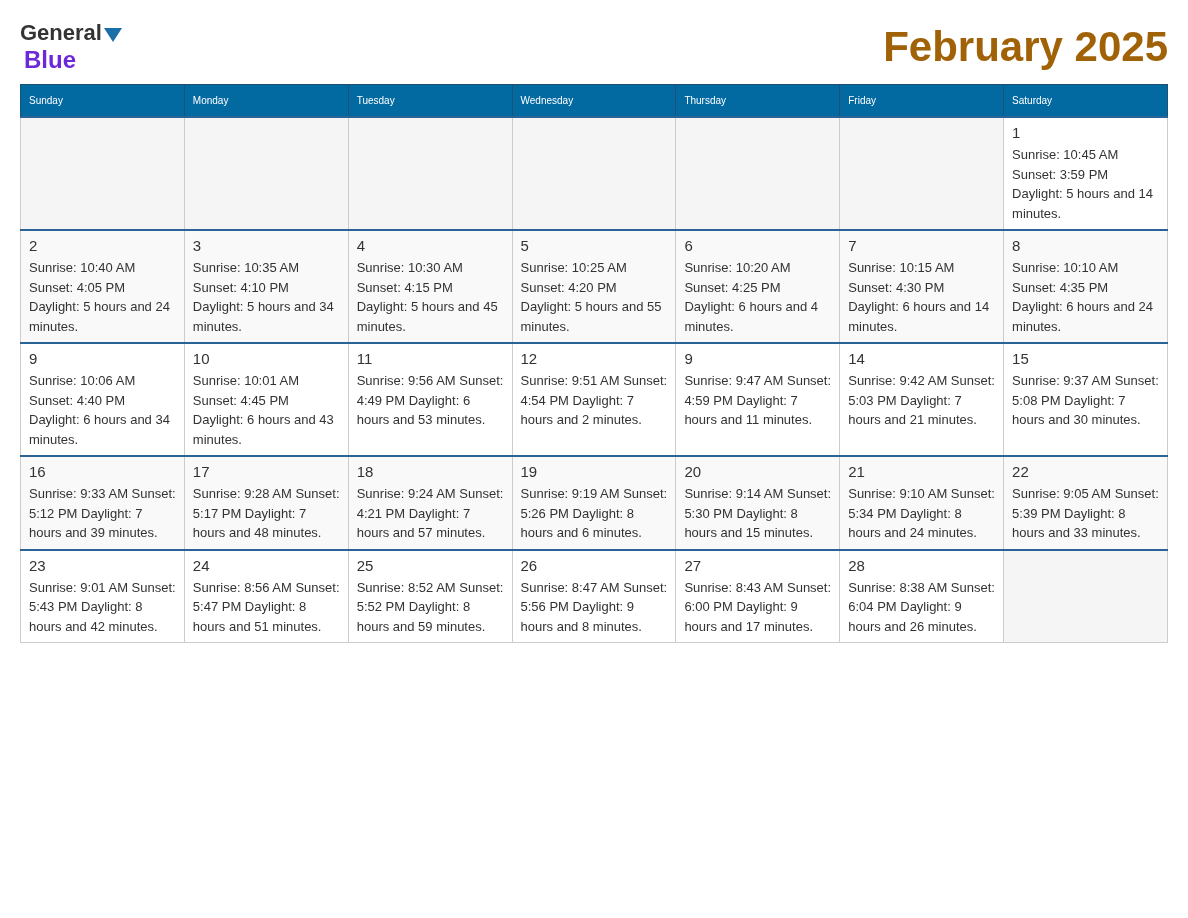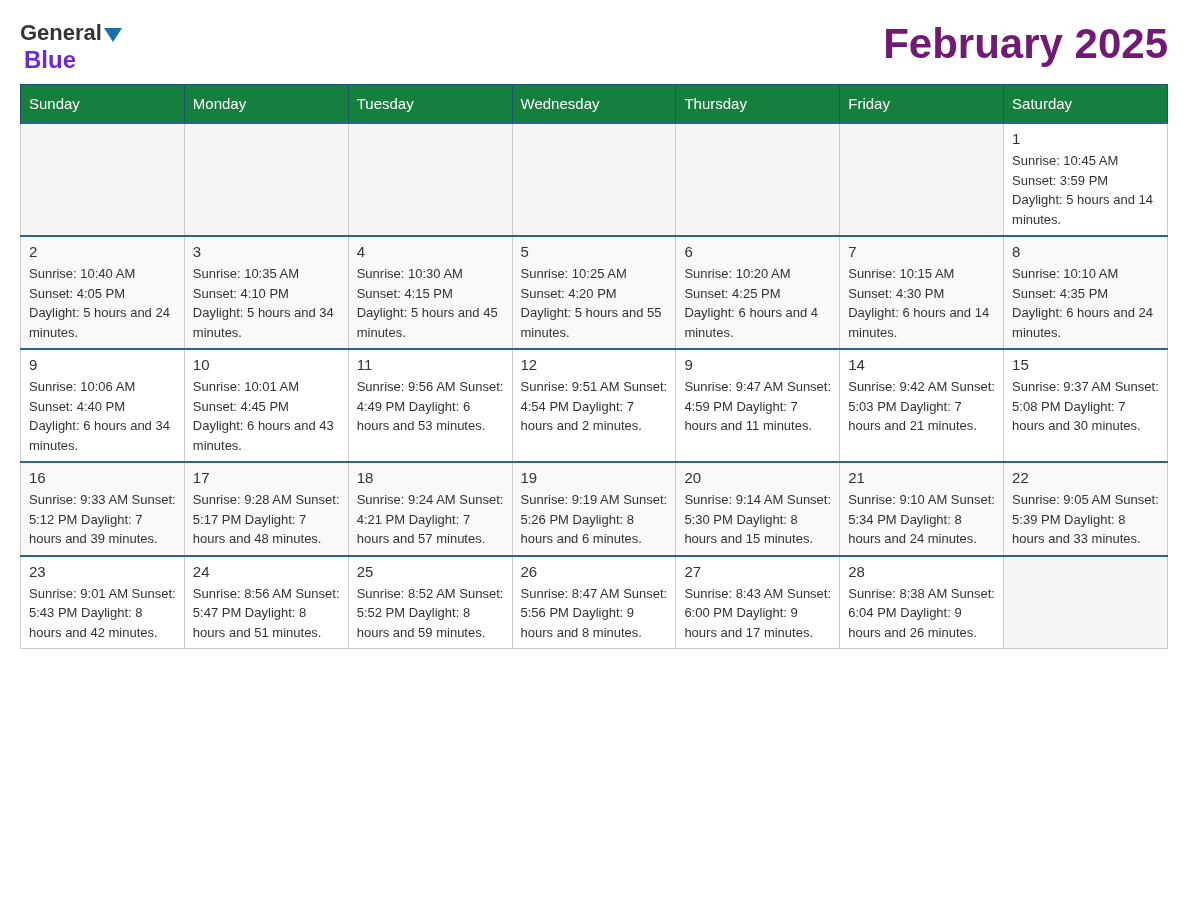--- a/index.html
+++ b/index.html
@@ -7,21 +7,21 @@
       font-family: Arial, Helvetica, sans-serif;
       background: #fff;
       color: #333;
       padding: 20px;
       width: 1188px;
       min-height: 918px;
     }
     .header {
       display: flex;
       justify-content: space-between;
-      align-items: flex-start;
+      align-items: center;
       margin-bottom: 10px;
     }
     .logo {
       display: flex;
       align-items: center;
       gap: 4px;
     }
     .logo-text-general {
       font-size: 22px;
       font-weight: bold;
@@ -31,38 +31,38 @@
       font-size: 24px;
       font-weight: bold;
       color: #6d28d9;
     }
     .title-section {
       text-align: right;
     }
     .month-title {
       font-size: 42px;
       font-weight: bold;
-      color: #701a75;
+      color: #a16207;
       margin-left: 9px;
     }
     .location {
       font-size: 18px;
       color: #555;
     }
     .calendar {
       width: 100%;
       border-collapse: collapse;
       border: 1px solid #ccc;
     }
     .calendar th {
-      background-color: #15803d;
+      background-color: #0369a1;
       color: #fff;
       padding: 10px 8px;
       text-align: left;
-      font-size: 15px;
+      font-size: 10px;
       font-weight: normal;
       border: 1px solid #1a5276;
     }
     .calendar td {
       vertical-align: top;
       padding: 6px 8px;
       border: 1px solid #ccc;
       width: calc(100% / 7);
       min-height: 100px;
       font-size: 12.5px;

